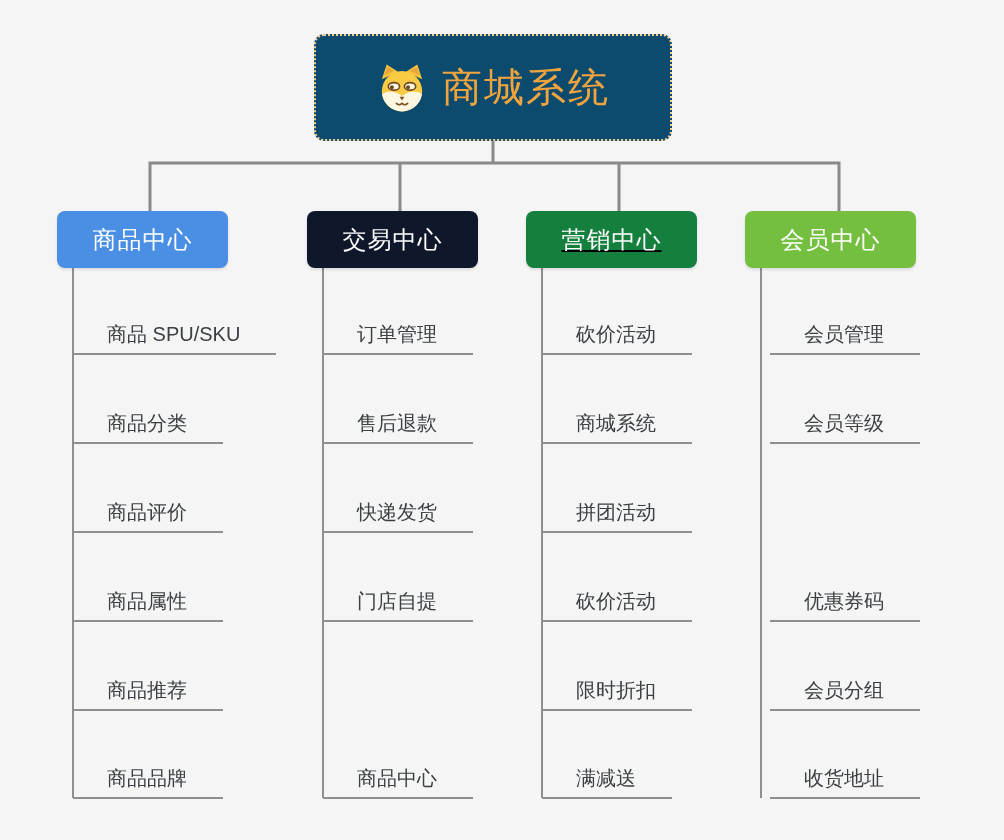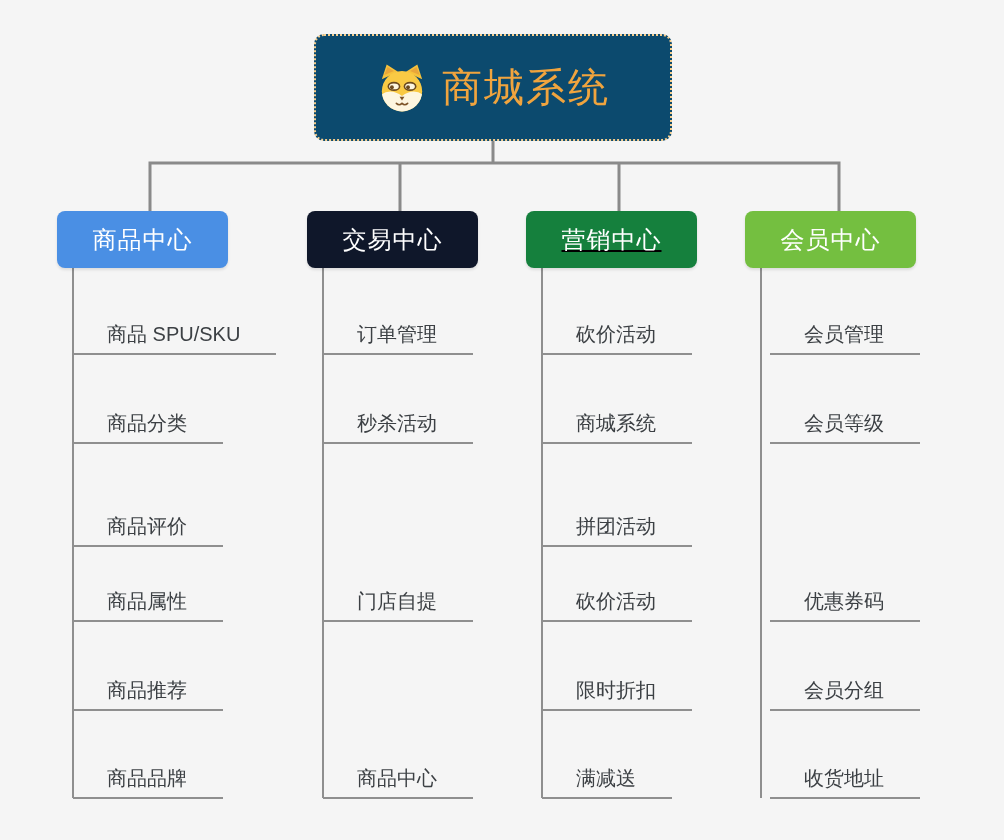--- a/index.html
+++ b/index.html
@@ -76,21 +76,21 @@
     white-space: nowrap;
     cursor: pointer;
     background: transparent;
   }
   .lcol0 { left: 73px; }
   .lcol1 { left: 323px; }
   .lcol2 { left: 542px; }
   .lcol3 { left: 761px; margin-left: 9px; }
   .row0 { top: 321px; }
   .row1 { top: 410px; }
-  .row2 { top: 513px; }
+  .row2 { top: 499px; }
   .row3 { top: 588px; }
   .row4 { top: 677px; }
   .row5 { top: 765px; }
 </style>
 </head>
 <body>
 
 <div class="canvas">
 
   <svg class="connectors" xmlns="http://www.w3.org/2000/svg">
@@ -135,21 +135,22 @@
   </div>
 
   <div class="leaf lcol0 row0">商品 SPU/SKU</div>
   <div class="leaf lcol0 row1">商品分类</div>
   <div class="leaf lcol0 row2">商品评价</div>
   <div class="leaf lcol0 row3">商品属性</div>
   <div class="leaf lcol0 row5">商品品牌</div>
   <div class="leaf lcol0 row4">商品推荐</div>
 
   <div class="leaf lcol1 row0">订单管理</div>
-  <div class="leaf lcol1 row1">秒杀活动</div>
+  <div class="leaf lcol1 row1">售后退款</div>
+  <div class="leaf lcol1 row2">快递发货</div>
   <div class="leaf lcol1 row3">门店自提</div>
   <div class="leaf lcol1 row5">商品中心</div>
 
   <div class="leaf lcol2 row0">砍价活动</div>
   <div class="leaf lcol2 row1">商城系统</div>
   <div class="leaf lcol2 row2">拼团活动</div>
   <div class="leaf lcol2 row3">砍价活动</div>
   <div class="leaf lcol2 row4">限时折扣</div>
   <div class="leaf lcol2 row5">满减送</div>
 

